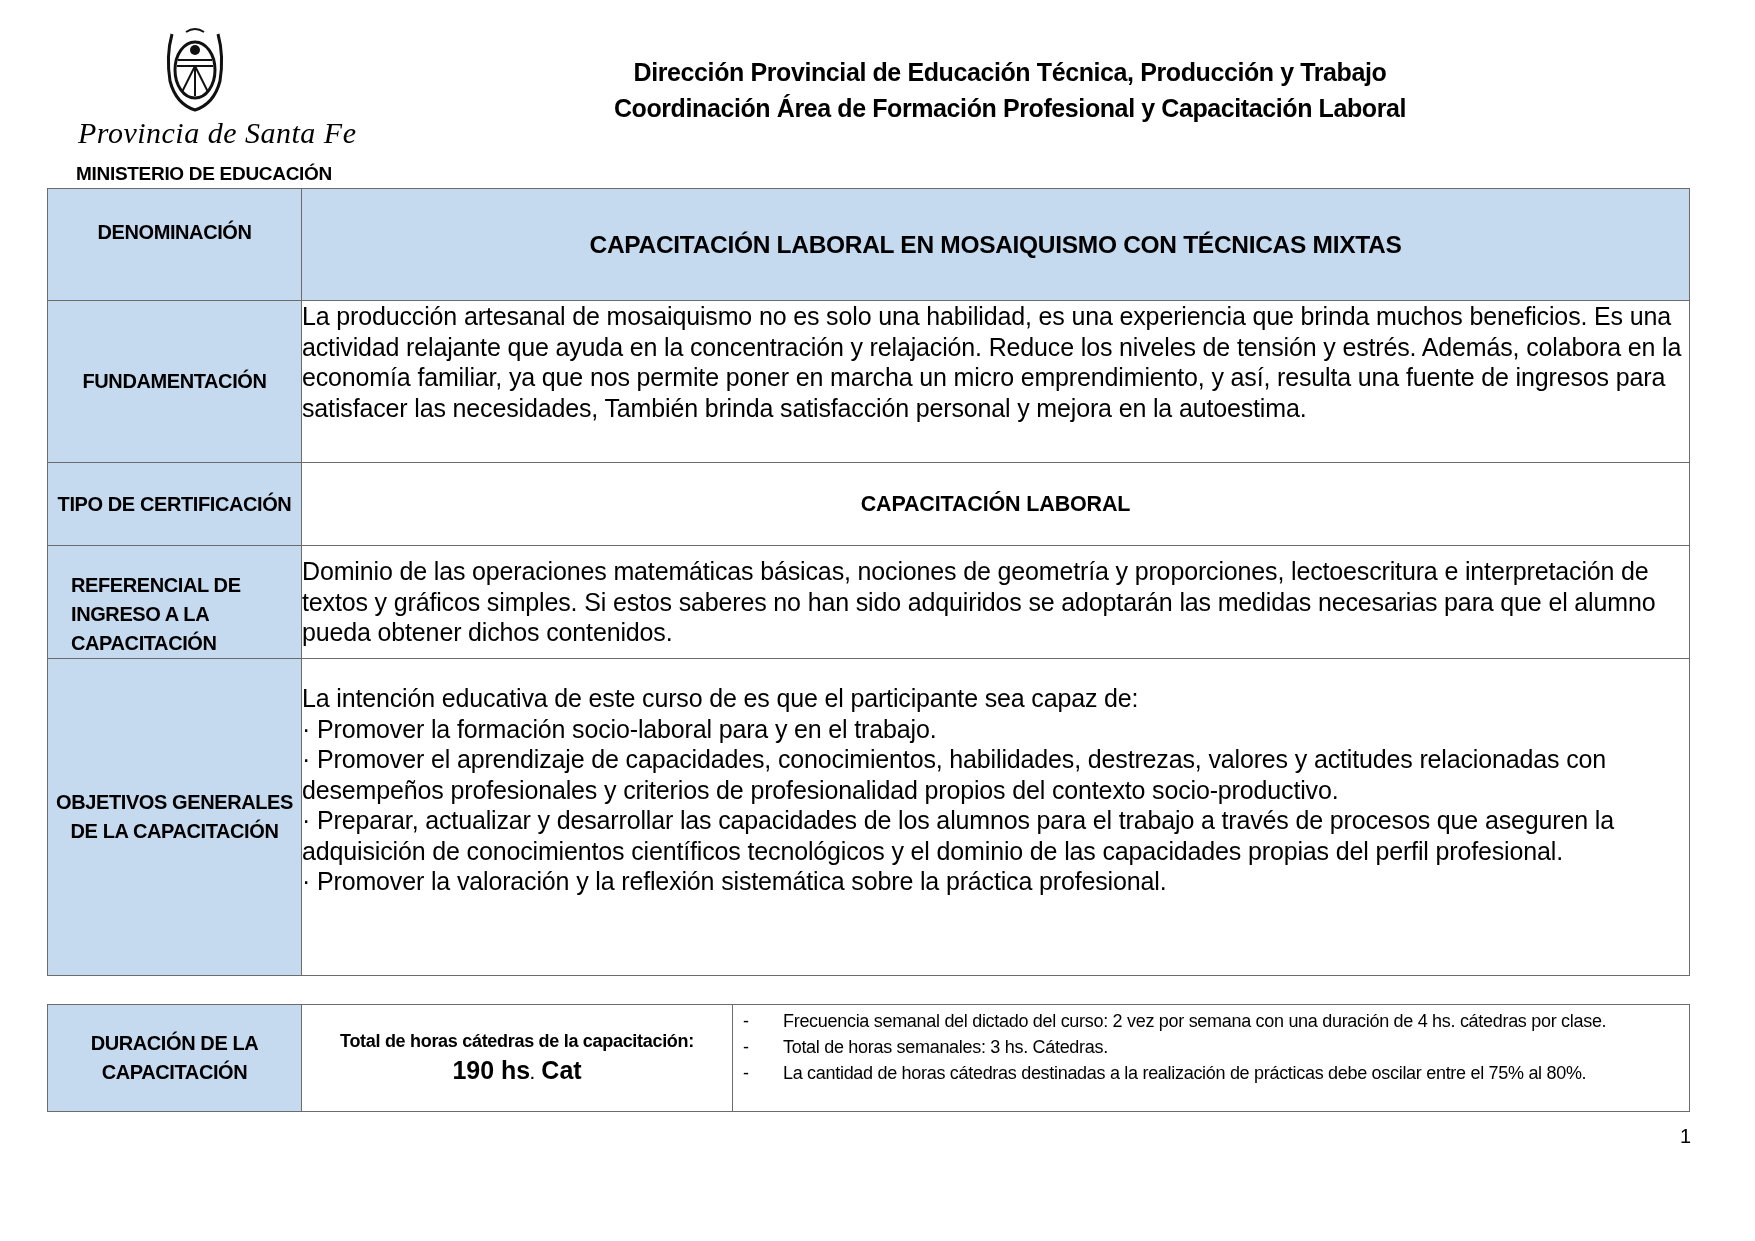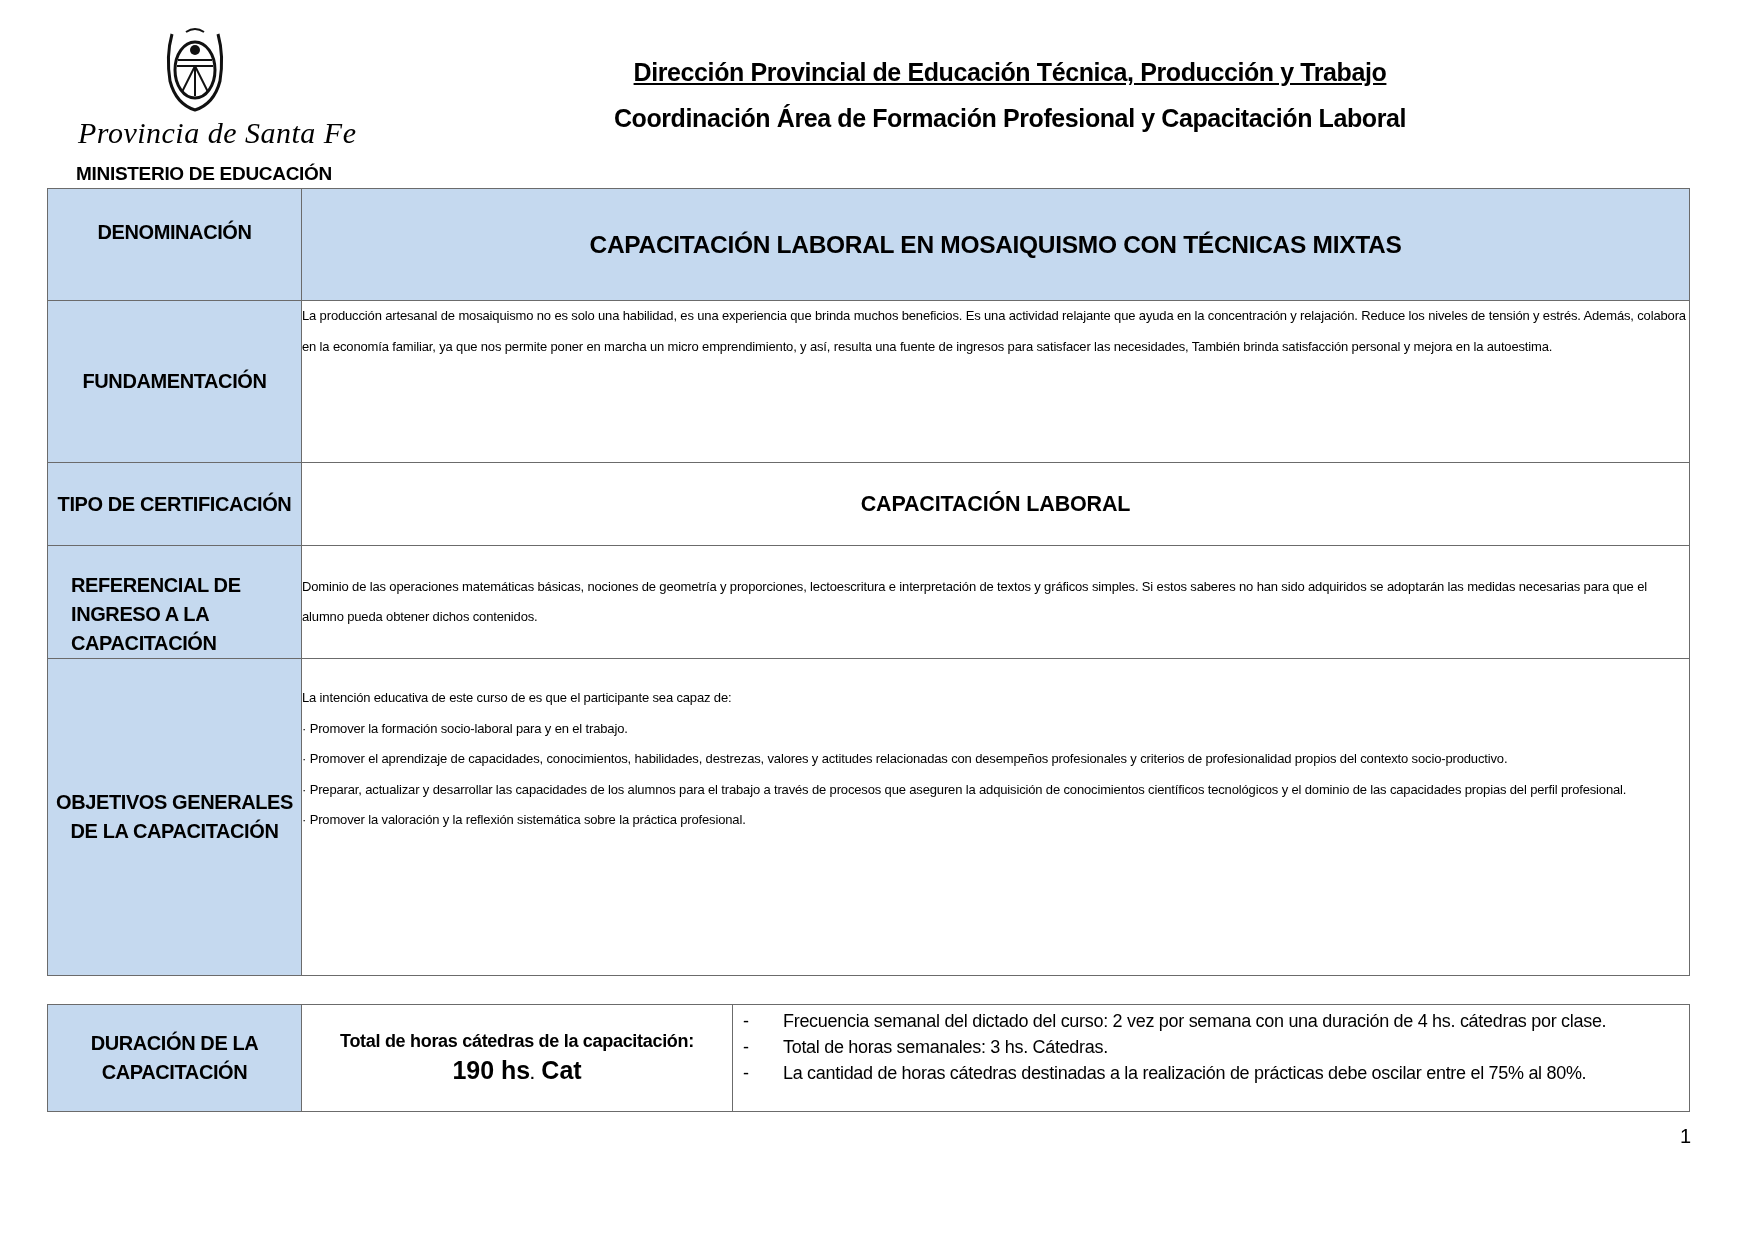--- a/index.html
+++ b/index.html
@@ -4,27 +4,27 @@
 <style>
   html, body { margin:0; padding:0; background:#ffffff; }
   body { width:1755px; height:1241px; position:relative; overflow:hidden;
          font-family:"Liberation Sans", "DejaVu Sans", sans-serif; color:#000; }
   .abs { position:absolute; }
   #logo { left:160px; top:26px; width:70px; height:86px; }
   #province { left:78px; top:116px; font-family:"Liberation Serif", serif; font-style:italic;
               font-size:30px; letter-spacing:0.5px; white-space:nowrap; }
   #ministry { left:76px; top:163px; font-size:19px; font-weight:bold; white-space:nowrap; letter-spacing:-0.3px; }
   #hdr1, #hdr2 { left:560px; width:900px; text-align:center; font-weight:bold; font-size:25px; white-space:nowrap; letter-spacing:-0.4px; }
-  #hdr1 { top:58px;text-decoration:underline; }
-  #hdr2 { top:104px; }
+  #hdr1 { top:58px; }
+  #hdr2 { top:94px; }
 
   table.main { position:absolute; left:47px; top:188px; width:1643px; border-collapse:collapse; table-layout:fixed; }
   table.main td { border:1.5px solid #6b6b6b; vertical-align:middle; padding:0; }
   td.lab { background:#c5d9ef; width:253px; text-align:center; font-weight:bold; font-size:20px; letter-spacing:-0.4px; }
-  td.val { font-size:13px; line-height:30.5px; letter-spacing:-0.15px; }
+  td.val { font-size:25px; line-height:30.5px; letter-spacing:-0.15px; }
   .r1 { height:112px;padding-left:16px; }
   .r2 { height:162px; }
   .r3 { height:83px; }
   .r4 { height:113px; }
   .r5 { height:317px; }
   td.den-val { background:#c5d9ef; text-align:center; font-weight:bold; font-size:24.5px; letter-spacing:-0.3px; }
   td.left-lab { text-align:left; line-height:29px; }
 
   table.dur { position:absolute; left:47px; top:1004px; width:1643px; border-collapse:collapse; table-layout:fixed; }
   table.dur td { border:1.5px solid #6b6b6b; height:106px; padding:0; vertical-align:middle; }

